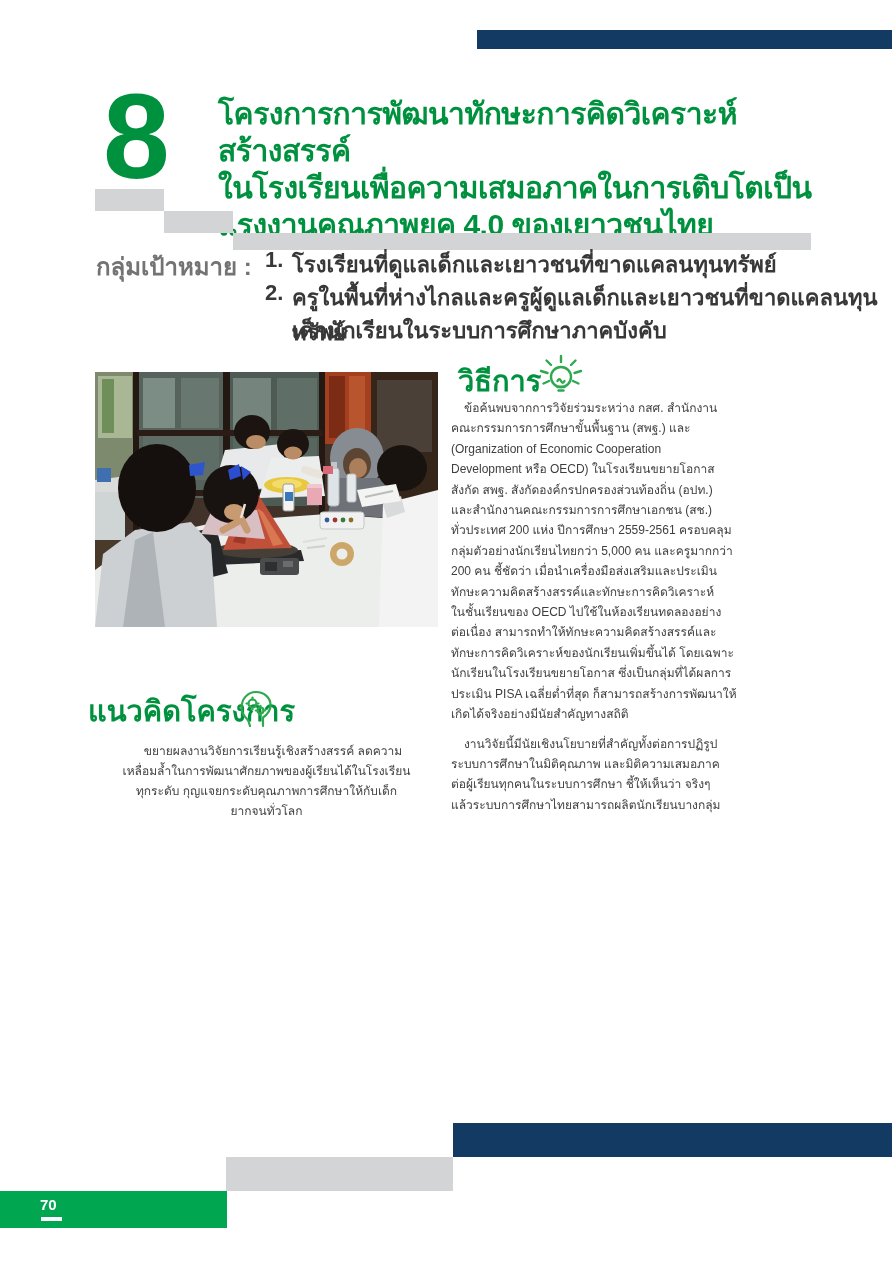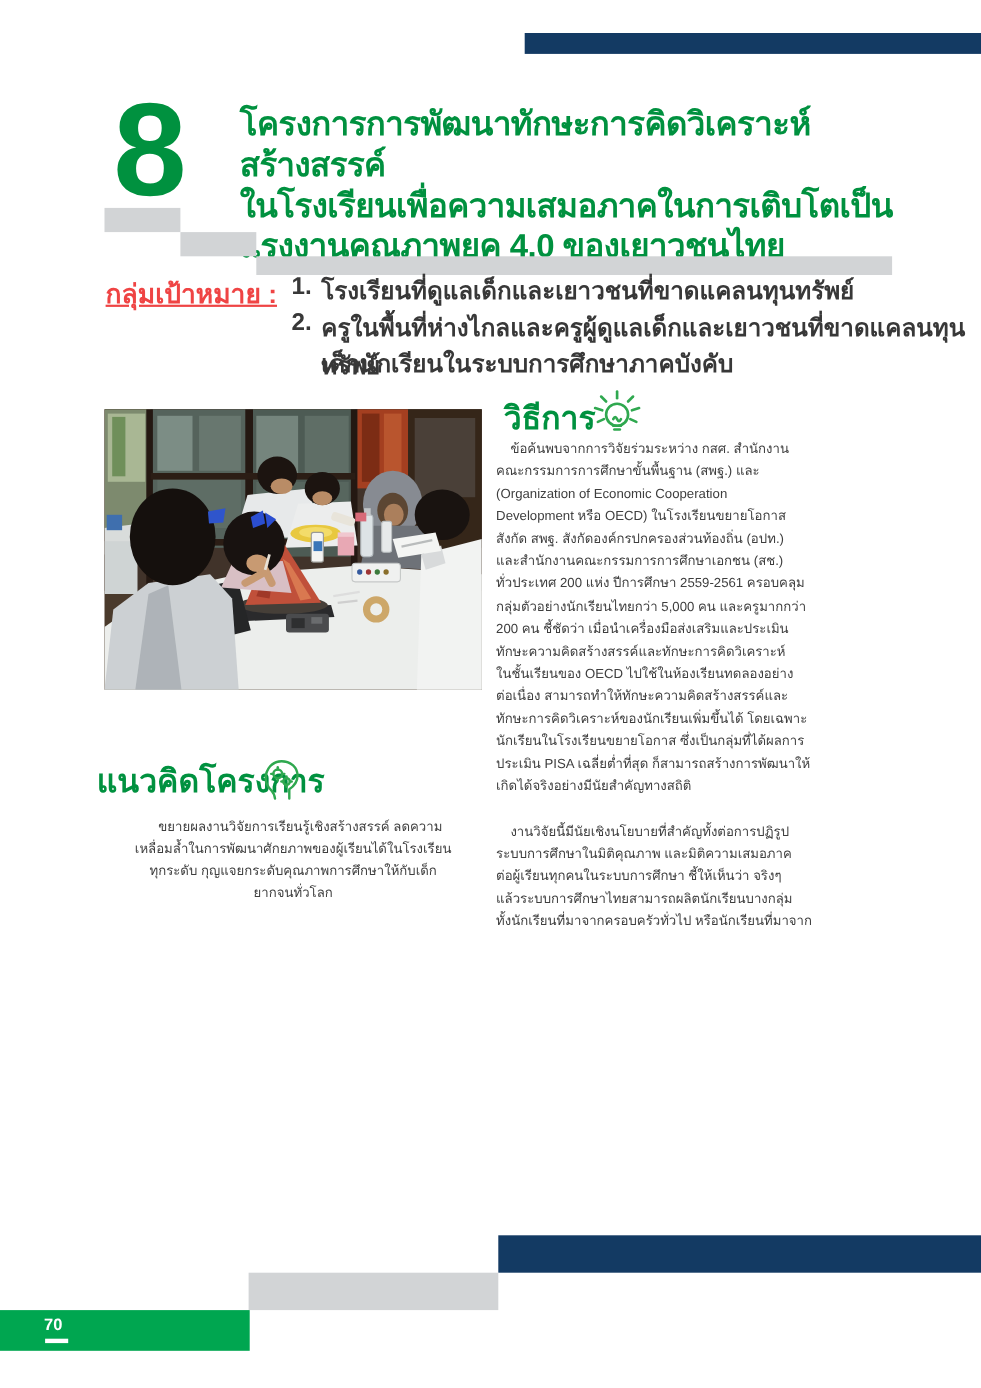--- a/index.html
+++ b/index.html
@@ -19,32 +19,32 @@
     font-size:120px;line-height:1;font-weight:bold;color:#00913f;
   }
   .title-block{
     position:absolute;top:95px;right:34px;width:640px;
     text-align:left;color:#00913f;font-weight:bold;
     font-size:30px;line-height:37px;letter-spacing:-0.5px;
   }
   
   .tg-label{
     position:absolute;left:96px;top:247px;
-    font-size:24px;font-weight:bold;color:#ef4444;text-decoration:underline;
+    font-size:24px;font-weight:bold;color:#737373;
   }
   .tg-row{position:absolute;left:265px;display:flex;font-size:22px;font-weight:600;color:#383838;}
   .tg-num{width:27px;flex:none;}
   .tg-cont{position:absolute;left:292px;font-size:22px;font-weight:600;color:#383838;}
   
   .sec-head{position:absolute;font-size:29px;font-weight:bold;color:#00913f;line-height:1.1;}
   
   .body-col{position:absolute;color:#3e3e3e;font-size:12px;}
   .body-col .bline{line-height:20.4px;white-space:nowrap;}
   .p-indent .bline:first-child{text-indent:13px;}
-  .para2{margin-top:21px;}
+  .para2{margin-top:9px;}
   .concept-col .bline{line-height:20px;white-space:nowrap;}
   
   .pg-num{
     position:absolute;left:40px;top:1197px;color:#ffffff;
     font-size:15px;font-weight:bold;line-height:1;
   }
   .pg-dash{position:absolute;left:41px;top:1217px;width:21px;height:3.5px;background:#ffffff;}
   .photo{position:absolute;left:95px;top:372px;width:343px;height:255px;background:#4a3a2c;}
   .icon-bulb{position:absolute;left:534px;top:353px;}
   .icon-head{position:absolute;left:235px;top:688px;}
@@ -214,21 +214,20 @@
     <div class="bline">ทักษะการคิดวิเคราะห์ของนักเรียนเพิ่มขึ้นได้ โดยเฉพาะ</div>
     <div class="bline">นักเรียนในโรงเรียนขยายโอกาส ซึ่งเป็นกลุ่มที่ได้ผลการ</div>
     <div class="bline">ประเมิน PISA เฉลี่ยต่ำที่สุด ก็สามารถสร้างการพัฒนาให้</div>
     <div class="bline">เกิดได้จริงอย่างมีนัยสำคัญทางสถิติ</div>
   </div>
   <div class="para2 p-indent">
     <div class="bline">งานวิจัยนี้มีนัยเชิงนโยบายที่สำคัญทั้งต่อการปฏิรูป</div>
     <div class="bline">ระบบการศึกษาในมิติคุณภาพ และมิติความเสมอภาค</div>
     <div class="bline">ต่อผู้เรียนทุกคนในระบบการศึกษา ชี้ให้เห็นว่า จริงๆ</div>
     <div class="bline">แล้วระบบการศึกษาไทยสามารถผลิตนักเรียนบางกลุ่ม</div>
-    <div class="bline">ทั้งนักเรียนที่มาจากครอบครัวทั่วไป หรือนักเรียนที่มาจาก</div>
   </div>
 </div>
 
 <div class="sec-head" style="left:88px;top:696px;">แนวคิดโครงการ</div>
 <div class="icon-head">
   <svg width="42" height="42" viewBox="0 0 42 42" fill="none" stroke="#2fa84f" stroke-width="2.2" stroke-linecap="round" stroke-linejoin="round">
     <path d="M15 38 c-0.5-3-1-5-3-7 -3-3-5.5-6-5.5-11 C6.5 11 12.5 4 21 4 c8.5 0 14.5 6 14.5 13 0 6-3 9.5-7.5 12.5 l0 8.5"></path>
     <circle cx="17.5" cy="15.5" r="4"></circle>
     <line x1="17.5" y1="9.5" x2="17.5" y2="11.5"></line>
       <line x1="17.5" y1="19.5" x2="17.5" y2="21.5"></line>

